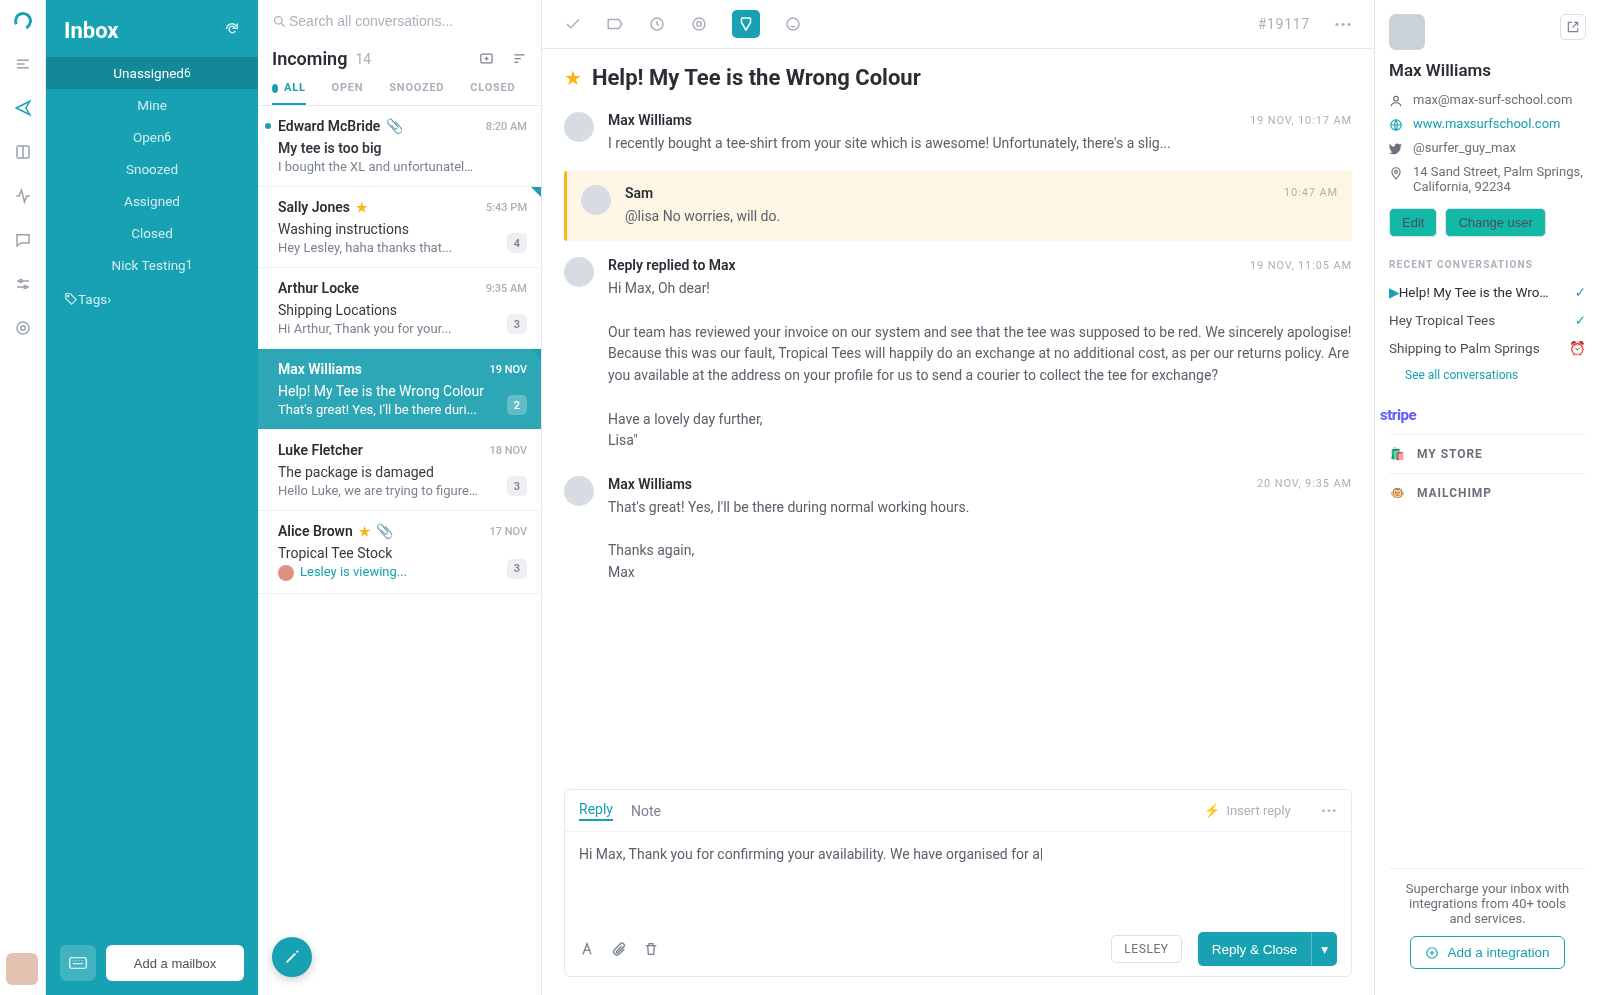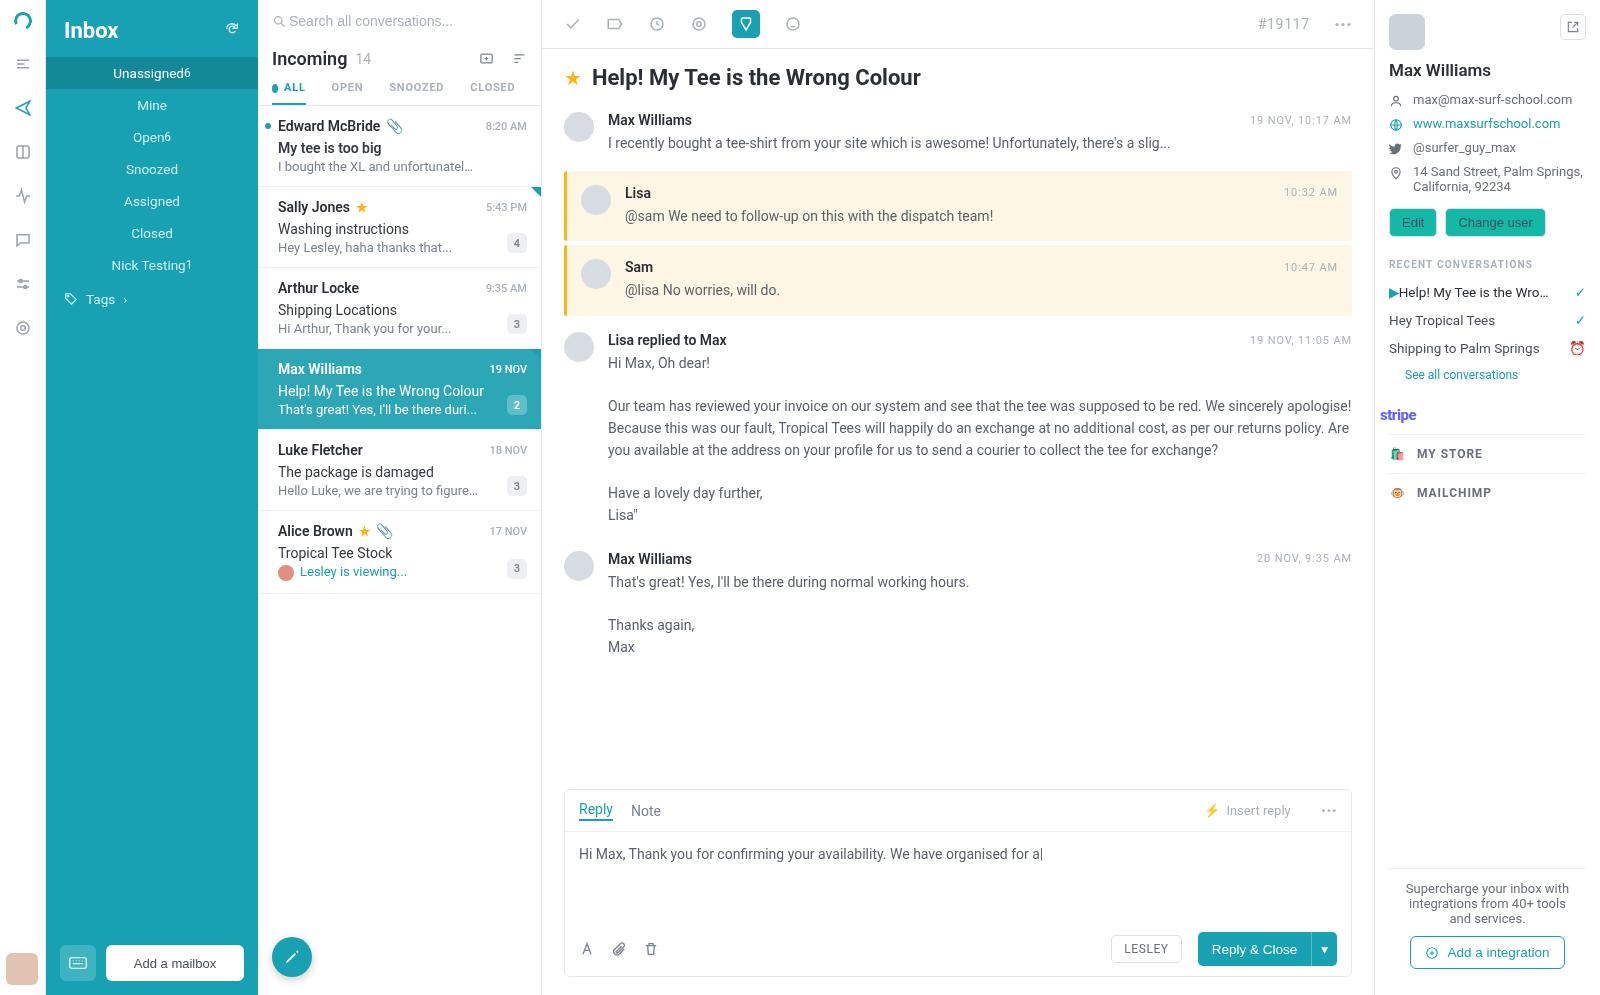--- a/index.html
+++ b/index.html
@@ -27,21 +27,21 @@
 
 .sidebar{width:212px;background:var(--teal);color:#EAF8FA;display:flex;flex-direction:column}
 .sb-head{display:flex;align-items:center;justify-content:space-between;padding:18px 18px 14px 18px}
 .sb-head h1{margin:0;font-size:22px;font-weight:700;color:#fff}
 .sb-head .refresh{color:#D9F2F5;cursor:pointer}
 .sb-head svg{width:16px;height:16px}
 .sb-list{list-style:none;margin:0;padding:0;font-size:13.5px}
 .sb-list li{display:flex;align-items:center;justify-content:center;padding:8px 30px;color:#D0EEF2;cursor:pointer}
 .sb-list li.active{background:rgba(0,0,0,.15);color:#fff}
 .sb-list .count{font-size:12px;color:#E8FBFD}
-.sb-tags{display:flex;align-items:center;padding:10px 18px;color:#D0EEF2;font-size:13.5px;gap:8px}
+.sb-tags{display:flex;align-items:center;padding:10px 18px;color:#D0EEF2;font-size:13.5px;}
 .sb-tags svg{width:14px;height:14px}
 .sb-foot{margin-top:auto;display:flex;gap:10px;padding:14px}
 .sb-foot .kbbtn{width:36px;height:36px;border-radius:6px;background:rgba(255,255,255,.18);display:flex;align-items:center;justify-content:center;color:#fff;cursor:pointer}
 .sb-foot .kbbtn svg{width:18px;height:14px}
 .sb-foot .addmb{flex:1;background:#fff;color:#4A5059;border:none;border-radius:6px;font-size:13px;cursor:pointer}
 
 .clist{width:284px;border-right:1px solid #E6E9EC;display:flex;flex-direction:column;background:#fff;position:relative}
 .search{display:flex;align-items:center;padding:12px 14px;color:var(--faint);font-size:14px}
 .search svg{width:15px;height:15px}
 .search input{border:none;flex:1;font-size:14px;color:var(--txt);outline:none}
@@ -389,44 +389,32 @@
               <span class="when">19 NOV, 10:17 AM</span>
             </div>
             <div class="mtext">I recently bought a tee-shirt from your site which is awesome! Unfortunately, there's a slig...</div>
           </div>
         </div>
         <div class="note">
           <div class="msg">
             <div class="av"></div>
             <div class="body">
               <div class="mhead">
-                <span class="who">Lisa</span>
-                <span class="when">10:32 AM</span>
-              </div>
-              <div class="mtext">@sam We need to follow-up on this with the dispatch team!</div>
-            </div>
-          </div>
-        </div>
-        <div class="note">
-          <div class="msg">
-            <div class="av"></div>
-            <div class="body">
-              <div class="mhead">
                 <span class="who">Sam</span>
                 <span class="when">10:47 AM</span>
               </div>
               <div class="mtext">@lisa No worries, will do.</div>
             </div>
           </div>
         </div>
         <div class="msg">
           <div class="av"></div>
           <div class="body">
             <div class="mhead">
-              <span class="who">Lisa replied to Max</span>
+              <span class="who">Reply replied to Max</span>
               <span class="when">19 NOV, 11:05 AM</span>
             </div>
             <div class="mtext">Hi Max, Oh dear!<br><br>Our team has reviewed your invoice on our system and see that the tee was supposed to be red. We sincerely apologise! Because this was our fault, Tropical Tees will happily do an exchange at no additional cost, as per our returns policy. Are you available at the address on your profile for us to send a courier to collect the tee for exchange?<br><br>Have a lovely day further,<br>Lisa"</div>
           </div>
         </div>
         <div class="msg">
           <div class="av"></div>
           <div class="body">
             <div class="mhead">
               <span class="who">Max Williams</span>

